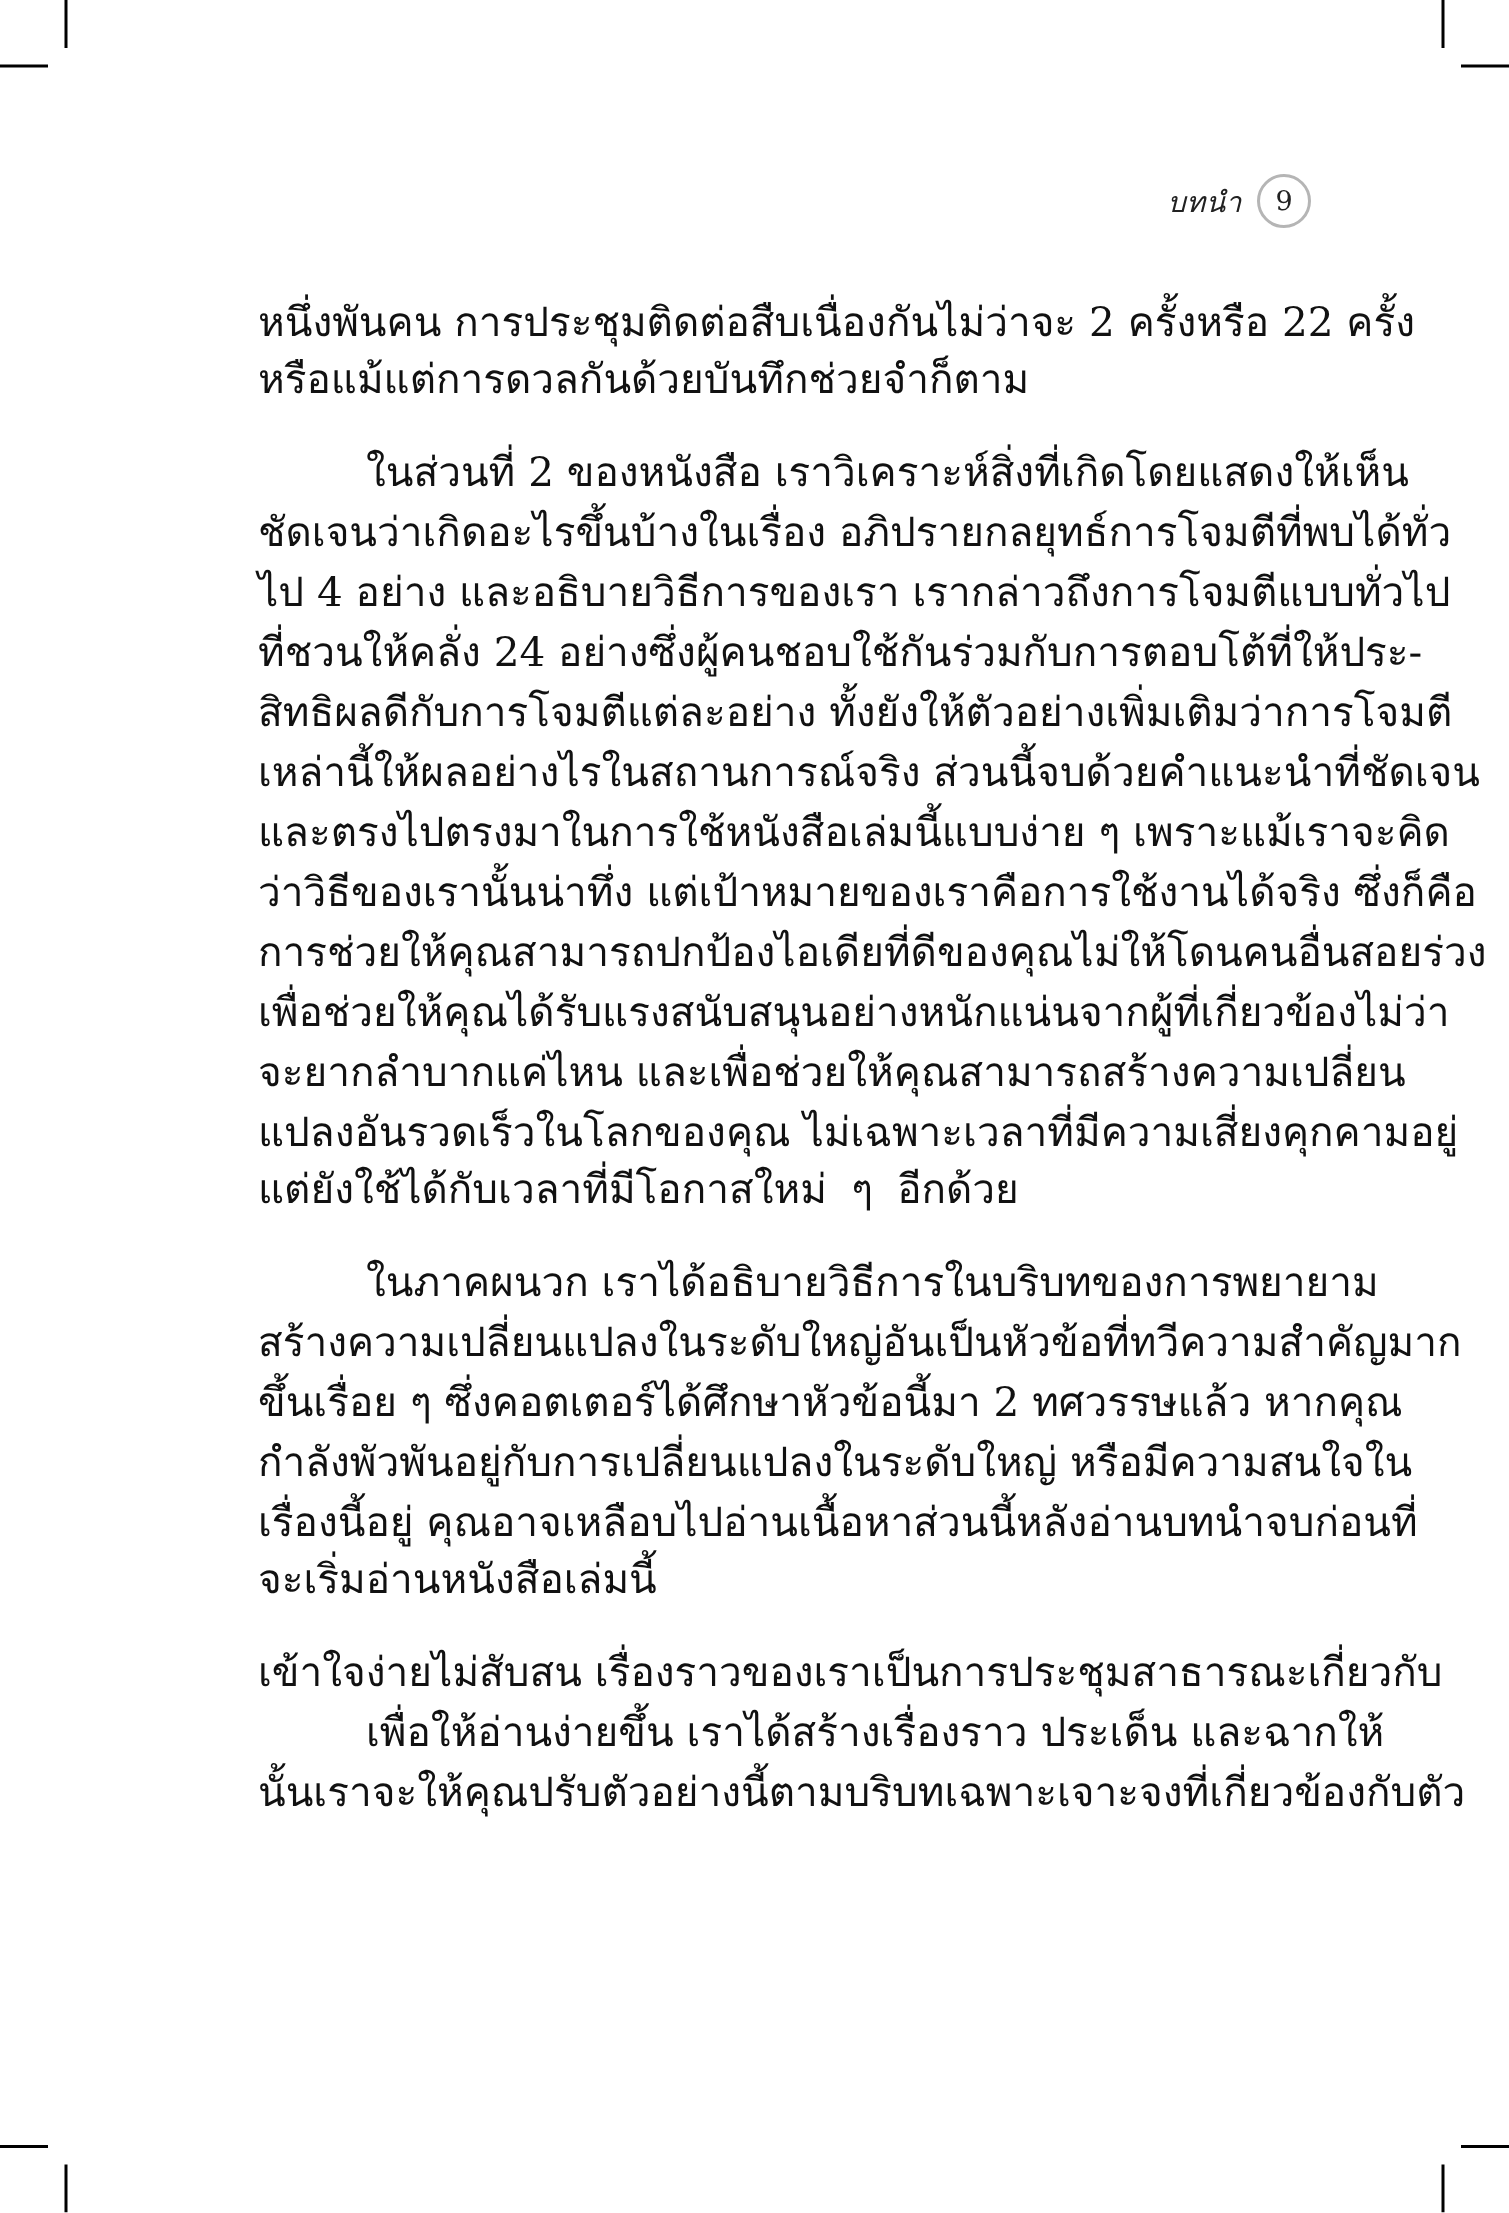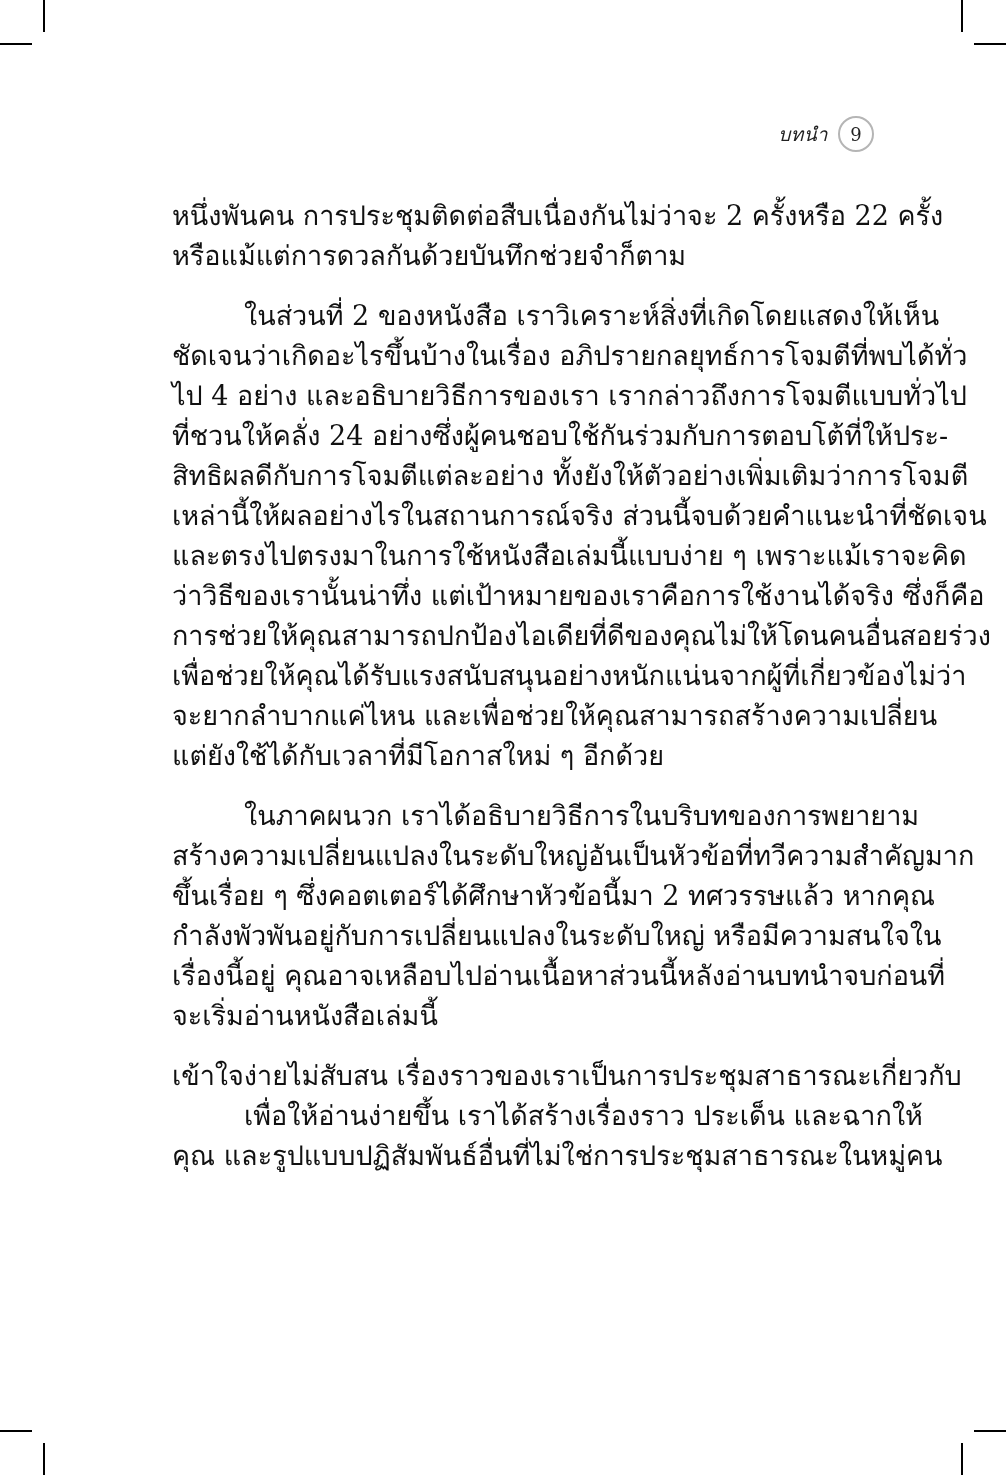--- a/index.html
+++ b/index.html
@@ -62,20 +62,21 @@
       line-height: 40px;
       font-size: 27px;
       white-space: nowrap;
       overflow: visible;
       text-align: justify;
       text-align-last: justify;
     }
     .line.last {
       text-align: left;
       text-align-last: left;
+      font-family: Liberation Mono, monospace;
     }
     .line.indent {
       padding-left: 72px;
     }
     .para-gap {
       height: 20px;
     }
   </style>
 </head>
 <body>
@@ -109,33 +110,34 @@
     <div class="line">ชัดเจนว่าเกิดอะไรขึ้นบ้างในเรื่อง อภิปรายกลยุทธ์การโจมตีที่พบได้ทั่ว</div>
     <div class="line">ไป 4 อย่าง และอธิบายวิธีการของเรา เรากล่าวถึงการโจมตีแบบทั่วไป</div>
     <div class="line">ที่ชวนให้คลั่ง 24 อย่างซึ่งผู้คนชอบใช้กันร่วมกับการตอบโต้ที่ให้ประ-</div>
     <div class="line">สิทธิผลดีกับการโจมตีแต่ละอย่าง ทั้งยังให้ตัวอย่างเพิ่มเติมว่าการโจมตี</div>
     <div class="line">เหล่านี้ให้ผลอย่างไรในสถานการณ์จริง ส่วนนี้จบด้วยคำแนะนำที่ชัดเจน</div>
     <div class="line">และตรงไปตรงมาในการใช้หนังสือเล่มนี้แบบง่าย ๆ เพราะแม้เราจะคิด</div>
     <div class="line">ว่าวิธีของเรานั้นน่าทึ่ง แต่เป้าหมายของเราคือการใช้งานได้จริง ซึ่งก็คือ</div>
     <div class="line">การช่วยให้คุณสามารถปกป้องไอเดียที่ดีของคุณไม่ให้โดนคนอื่นสอยร่วง</div>
     <div class="line">เพื่อช่วยให้คุณได้รับแรงสนับสนุนอย่างหนักแน่นจากผู้ที่เกี่ยวข้องไม่ว่า</div>
     <div class="line">จะยากลำบากแค่ไหน   และเพื่อช่วยให้คุณสามารถสร้างความเปลี่ยน</div>
+    <div class="line">แปลงอันรวดเร็วในโลกของคุณ ไม่เฉพาะเวลาที่มีความเสี่ยงคุกคามอยู่</div>
     <div class="line last">แต่ยังใช้ได้กับเวลาที่มีโอกาสใหม่ ๆ อีกด้วย</div>
   </div>
   <div class="para-gap"></div>
 
   <div>
     <div class="line indent">ในภาคผนวก   เราได้อธิบายวิธีการในบริบทของการพยายาม</div>
     <div class="line">สร้างความเปลี่ยนแปลงในระดับใหญ่อันเป็นหัวข้อที่ทวีความสำคัญมาก</div>
     <div class="line">ขึ้นเรื่อย ๆ ซึ่งคอตเตอร์ได้ศึกษาหัวข้อนี้มา 2 ทศวรรษแล้ว หากคุณ</div>
     <div class="line">กำลังพัวพันอยู่กับการเปลี่ยนแปลงในระดับใหญ่ หรือมีความสนใจใน</div>
     <div class="line">เรื่องนี้อยู่ คุณอาจเหลือบไปอ่านเนื้อหาส่วนนี้หลังอ่านบทนำจบก่อนที่</div>
     <div class="line last">จะเริ่มอ่านหนังสือเล่มนี้</div>
   </div>
   <div class="para-gap"></div>
 
   <div>
     <div class="line">เข้าใจง่ายไม่สับสน   เรื่องราวของเราเป็นการประชุมสาธารณะเกี่ยวกับ</div>
     <div class="line indent">เพื่อให้อ่านง่ายขึ้น เราได้สร้างเรื่องราว ประเด็น   และฉากให้</div>
-    <div class="line">คุณ   และรูปแบบปฏิสัมพันธ์อื่นที่ไม่ใช่การประชุมสาธารณะในหมู่คน</div>
+    <div class="line">นั้นเราจะให้คุณปรับตัวอย่างนี้ตามบริบทเฉพาะเจาะจงที่เกี่ยวข้องกับตัว</div>
   </div>
 
 </div>
 
 </body></html>

